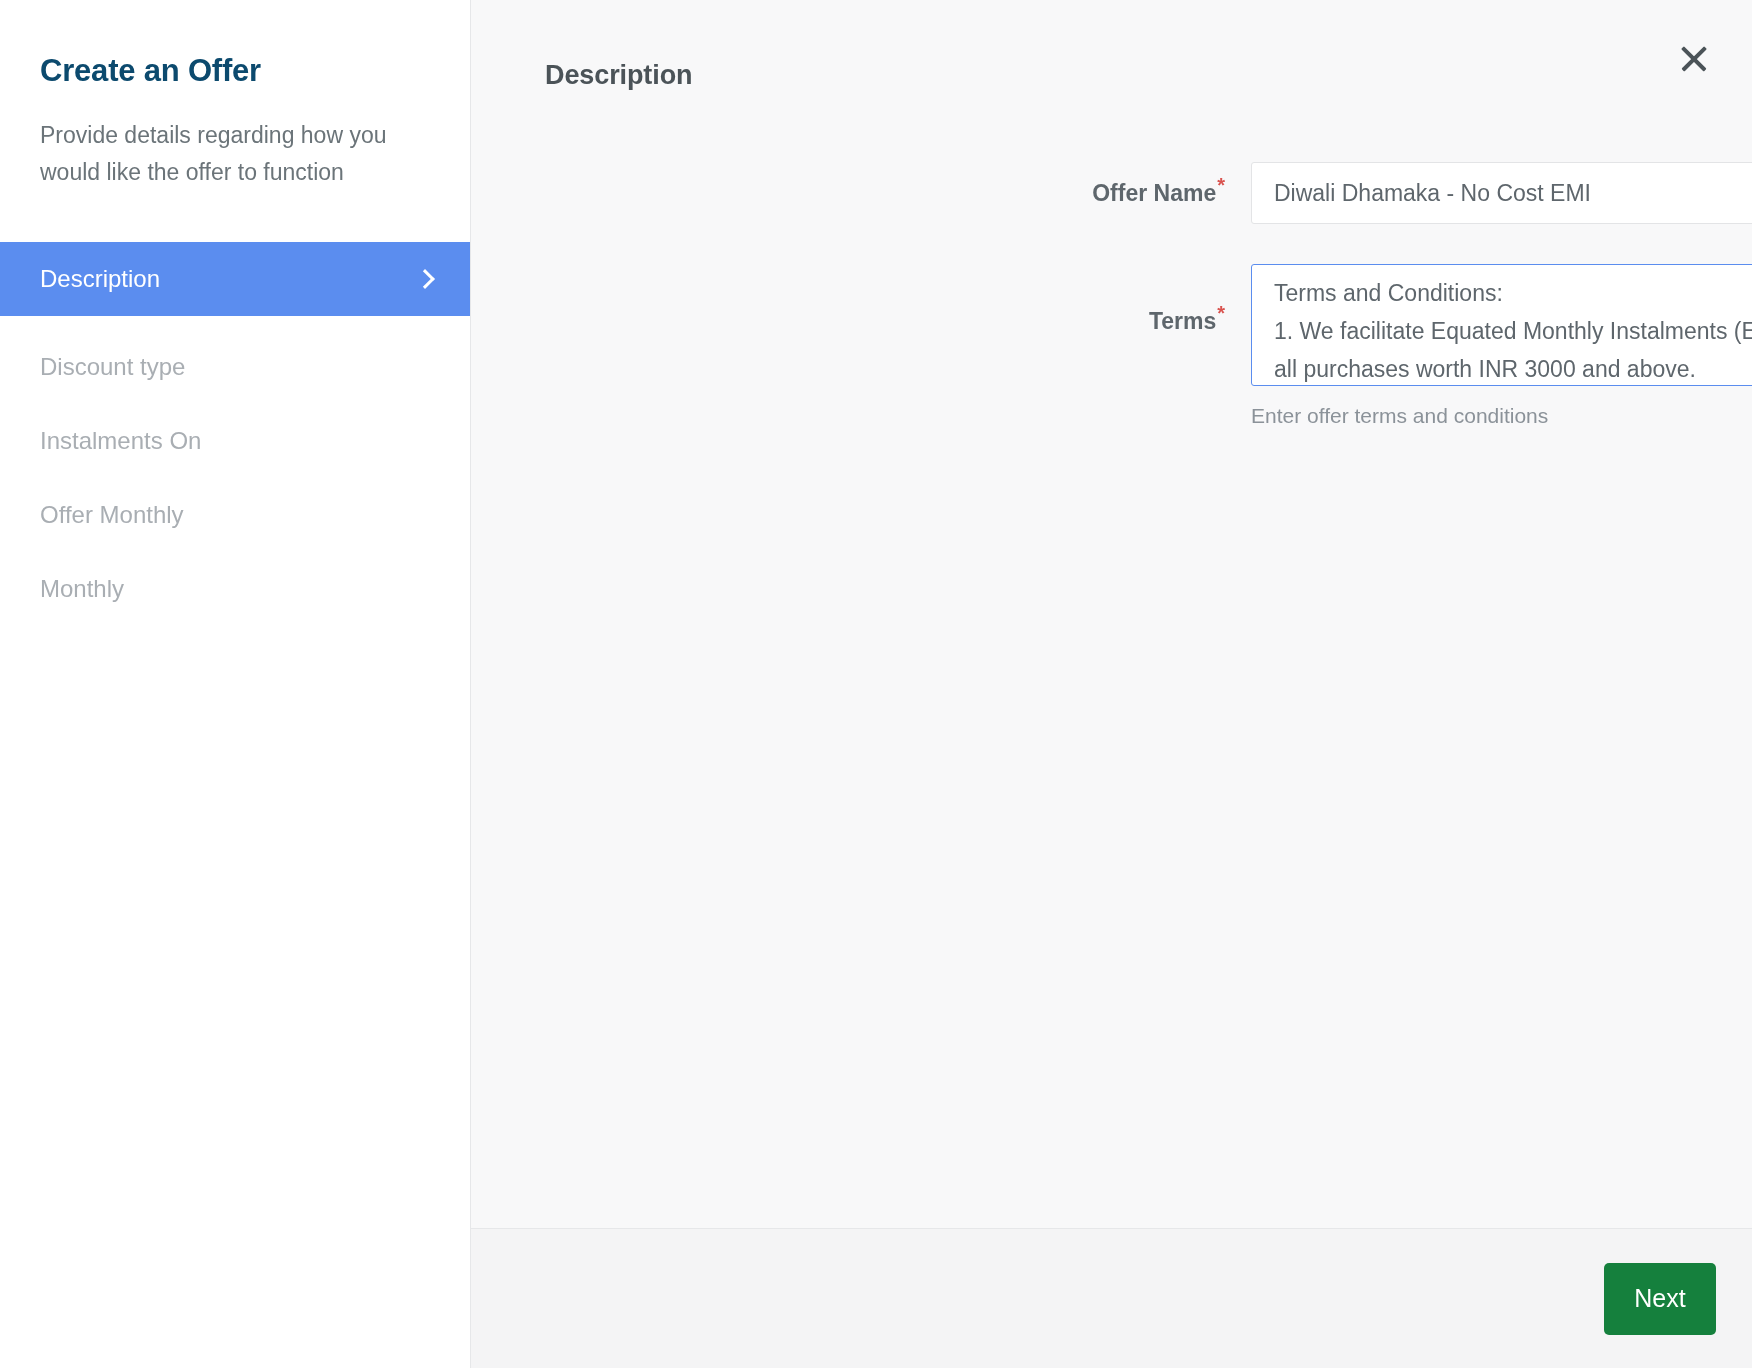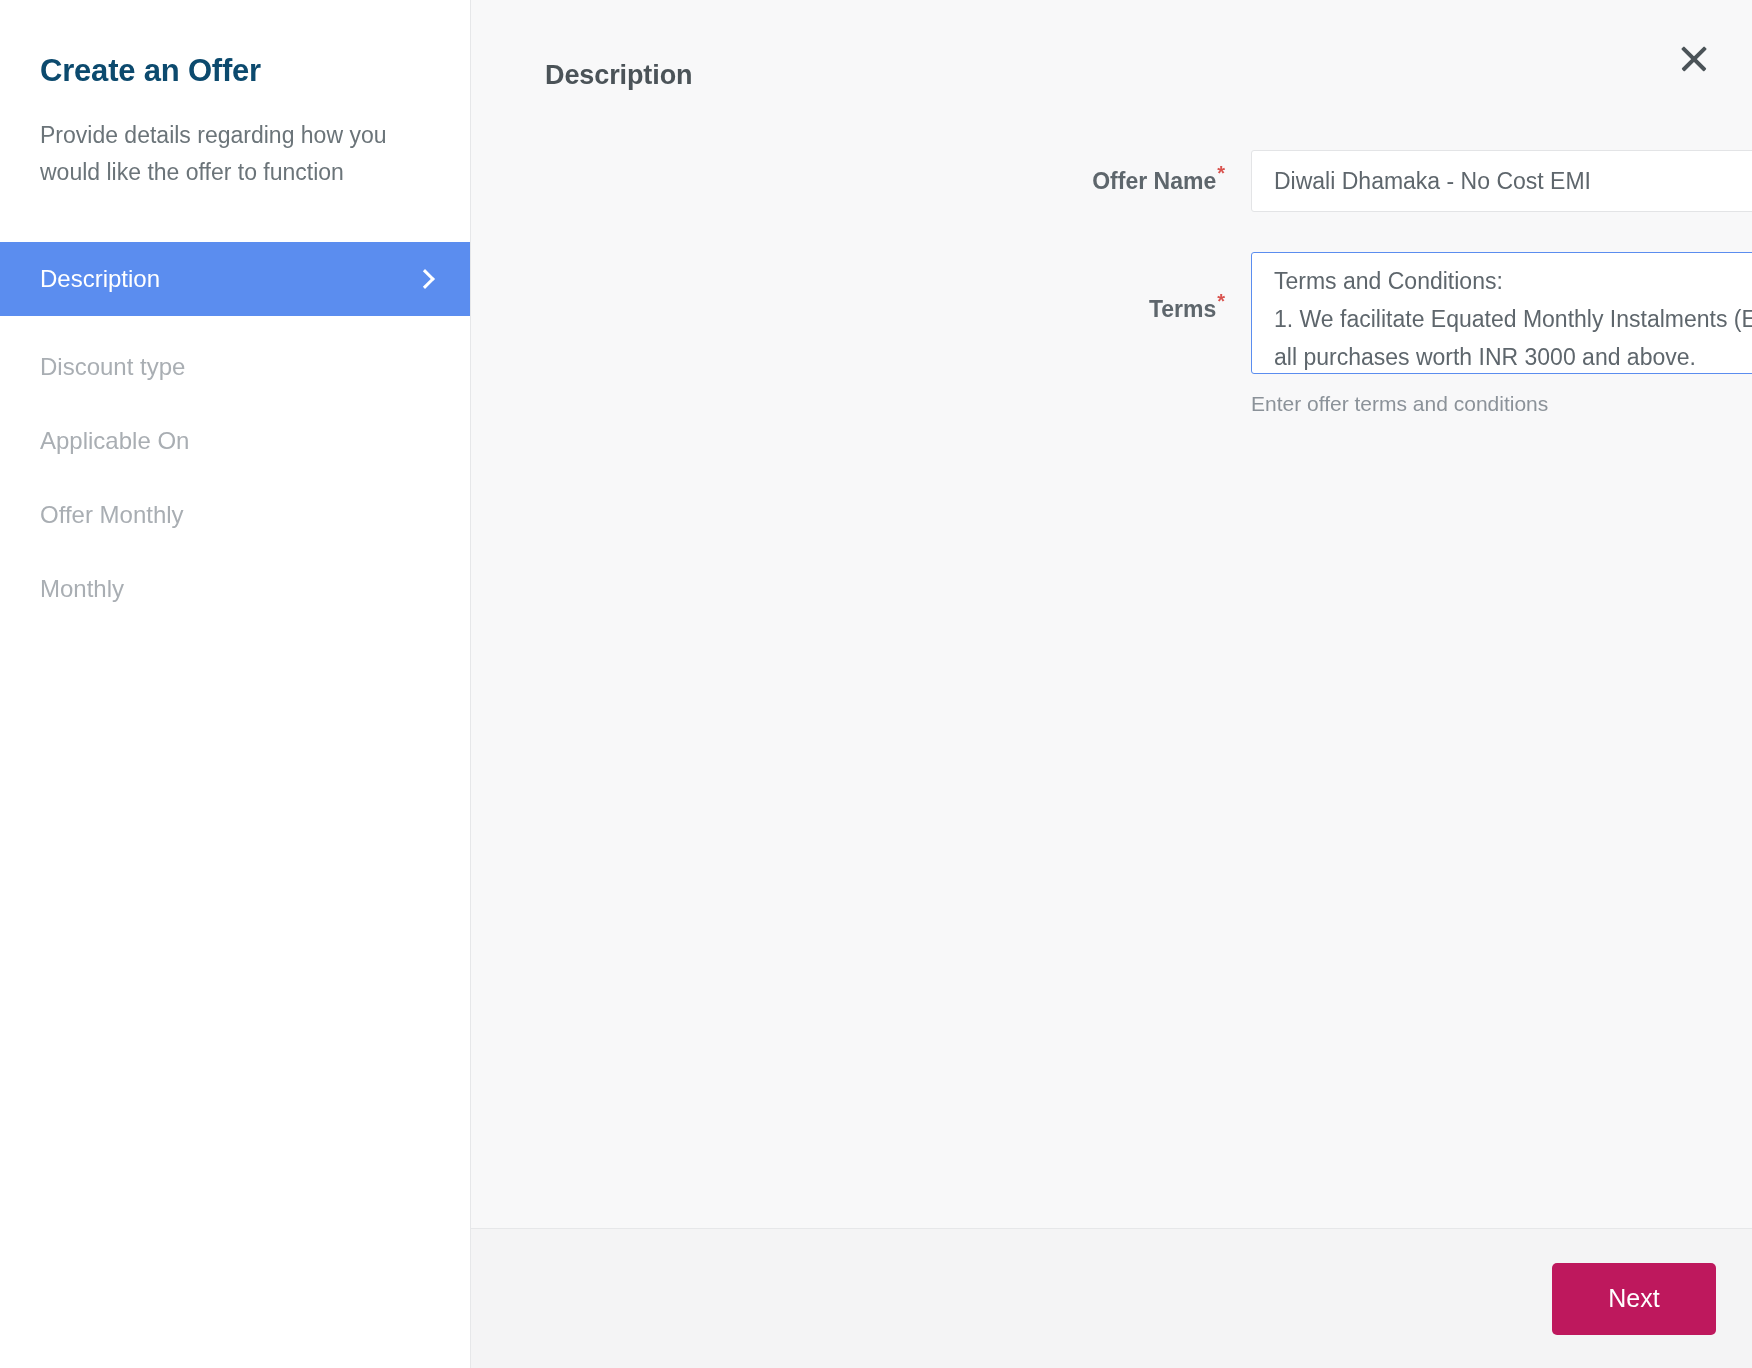--- a/index.html
+++ b/index.html
@@ -149,21 +149,21 @@
     background: #4b5358;
     border-radius: 1px;
   }
   .close-button::before { transform: rotate(45deg); }
   .close-button::after  { transform: rotate(-45deg); }
 
   
   .form {
     position: absolute;
     left: 0;
-    top: 150px;
+    top: 162px;
     right: 0;
   }
 
   .form-row {
     display: flex;
     align-items: flex-start;
     margin-bottom: 40px;
   }
 
   .form-label {
@@ -248,23 +248,23 @@
     border-top: 1px solid #e6e7e9;
     background: #f4f4f5;
     display: flex;
     align-items: center;
     justify-content: flex-end;
     padding-right: 36px;
     box-sizing: border-box;
   }
 
   .next-button {
-    width: 164px;
+    width: 112px;
     height: 72px;
-    background: #be185d;
+    background: #15803d;
     border: none;
     border-radius: 5px;
     color: #ffffff;
     font-family: "Liberation Sans", sans-serif;
     font-size: 25px;
     cursor: pointer;
     padding: 0;
   }
 </style>
 </head>
@@ -281,21 +281,21 @@
     <nav class="sidebar-nav">
       <div class="nav-item active">
         <span class="nav-label">Description</span>
         <span class="chevron-right"></span>
       </div>
       <div class="nav-spacer"></div>
       <div class="nav-item">
         <span class="nav-label">Discount type</span>
       </div>
       <div class="nav-item">
-        <span class="nav-label">Applicable On</span>
+        <span class="nav-label">Instalments On</span>
       </div>
       <div class="nav-item">
         <span class="nav-label">Offer Monthly</span>
       </div>
       <div class="nav-item">
         <span class="nav-label">Monthly</span>
       </div>
     </nav>
   </aside>
 

